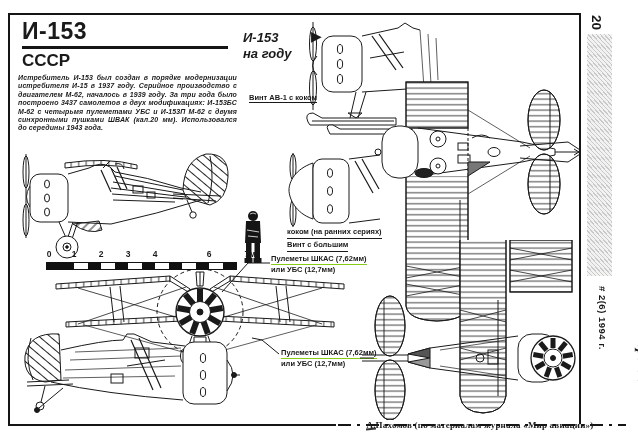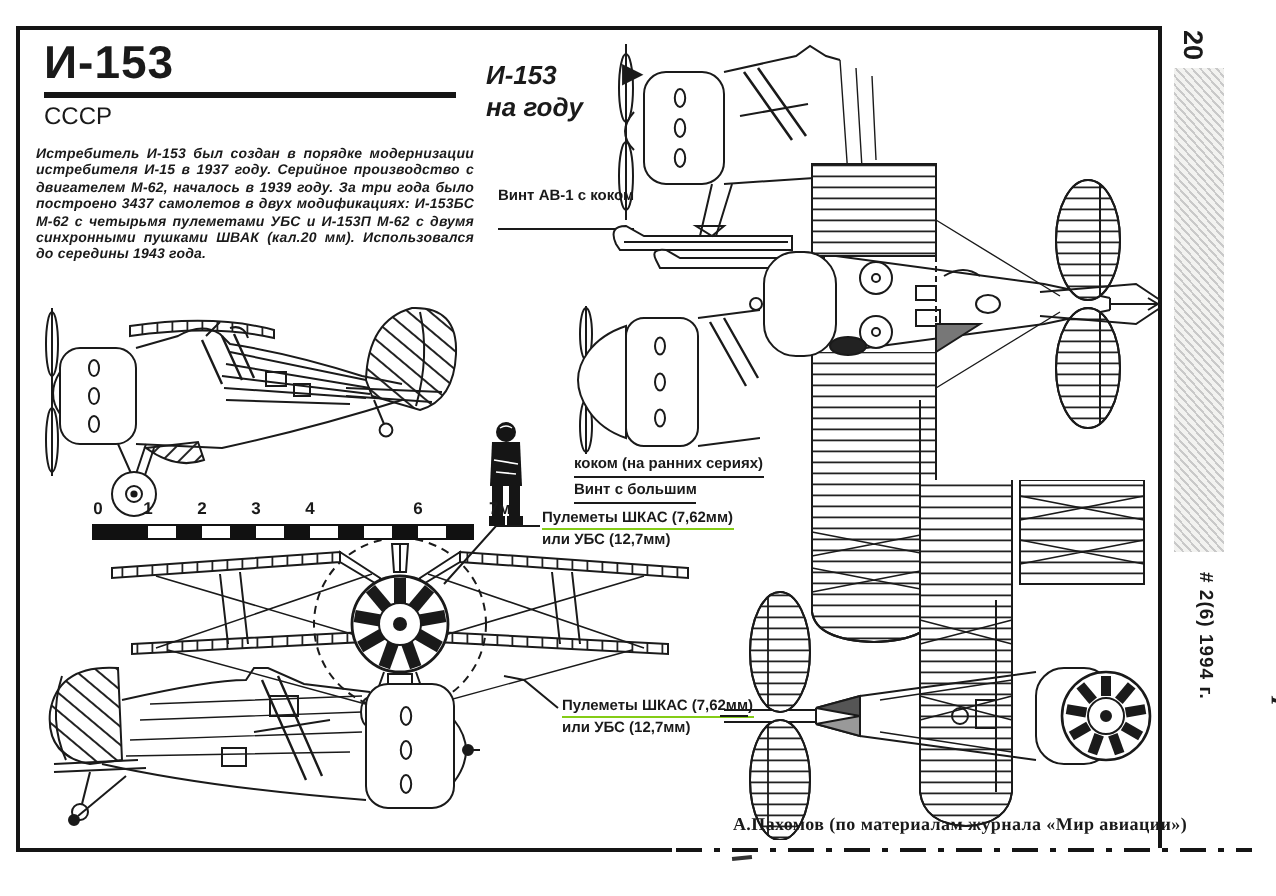--- a/index.html
+++ b/index.html
@@ -11,47 +11,47 @@
   #frame{left:8px;top:13px;width:573px;height:411px;border:2px solid #151515;border-bottom:none}
   #frame-bottom-solid{left:8px;top:424px;width:328px;height:2px;background:#151515}
   #frame-bottom-dash{left:338px;top:424px;width:288px;height:2px;
     background:repeating-linear-gradient(90deg,#151515 0 13px,transparent 13px 19px,#151515 19px 22px,transparent 22px 28px)}
   #scan-mark{left:366px;top:428px;width:10px;height:2px;background:#333;transform:rotate(-6deg)}
 
   
   #title-block{left:22px;top:20px;width:206px}
   #page-title{font-size:23px;font-weight:800;line-height:1;letter-spacing:.5px}
   #title-rule{height:3px;background:#151515;margin:3px 0 3px}
-  #country-label{font-size:12px;font-weight:400;line-height:1.1}
+  #country-label{font-size:17px;font-weight:700;line-height:1.1}
   #description-text{left:18px;top:74px;width:219px;font-size:7px;font-weight:bold;font-style:italic;
     text-align:justify;line-height:1.2;letter-spacing:.1px}
 
   
   .co{font-weight:bold;white-space:nowrap}
   #callout-skis{left:243px;top:30px;font-size:13px;font-style:italic;font-weight:800;line-height:1.25}
   #skis-arrow{left:311px;top:29px;font-size:14px;line-height:1}
   #callout-prop-av1{left:249px;top:93px;font-size:7.5px}
-  #callout-prop-av1 span{border-bottom:1px solid #1a1a1a;padding-bottom:12px}
+  #callout-prop-av1 span{border-bottom:1px solid #1a1a1a;padding-bottom:0}
   #callout-prop-big{left:287px;top:226px;font-size:7.5px;line-height:1.5}
   #callout-prop-big span{display:inline-block;border-bottom:1px solid #1a1a1a;padding-bottom:.5px}
   #callout-guns-1{left:271px;top:254px;font-size:7.5px;line-height:1.45}
   #callout-guns-2{left:281px;top:348px;font-size:7.5px;line-height:1.45}
   .gl1{border-bottom:1px solid #84cc16;padding-bottom:.5px}
 
   
   #scale-bar{left:46px;top:249px;width:195px;height:26px}
   #scale-labels{position:relative;height:11px;font-size:8.5px;font-weight:bold}
   #scale-labels span{position:absolute;transform:translateX(-50%)}
   #scale-strip{position:absolute;top:13px;left:0;display:flex;border:1px solid #111;width:191px;height:8px}
   .seg{width:13.5px;height:100%}
   .seg.b{background:#111}
   .seg.w{background:#fff}
 
   
-  #credit-line{left:366px;top:407px;width:228px;text-align:center;font-family:"Liberation Serif",serif;
+  #credit-line{left:366px;top:420px;width:228px;text-align:center;font-family:"Liberation Serif",serif;
     font-weight:bold;font-size:9px;letter-spacing:.2px}
   .rot{position:absolute;transform:rotate(90deg);transform-origin:top left;white-space:nowrap}
   #page-number{left:604px;top:15px;font-size:13.5px;font-weight:800}
   #issue-label{left:608px;top:286px;font-size:9.5px;font-weight:bold;letter-spacing:.5px}
   #magazine-logo{left:613px;top:356px;font-family:"Liberation Serif",serif;font-size:15px;font-weight:bold;
     font-style:italic;letter-spacing:-.5px;transform:rotate(90deg) skewX(-10deg);text-decoration:line-through}
   #hatch-strip{left:587px;top:34px;width:25px;height:242px;
     background:repeating-linear-gradient(48deg,#c9c9c9 0 1px,#f2f2f0 1px 3px),
                repeating-linear-gradient(-40deg,#d8d8d8 0 1px,transparent 1px 4px)}
   #leader-lines{left:0;top:0;pointer-events:none}

